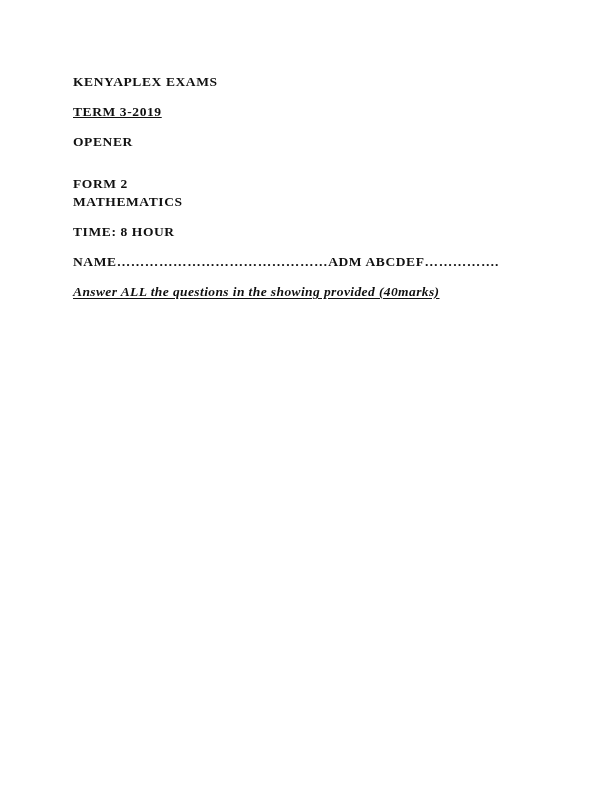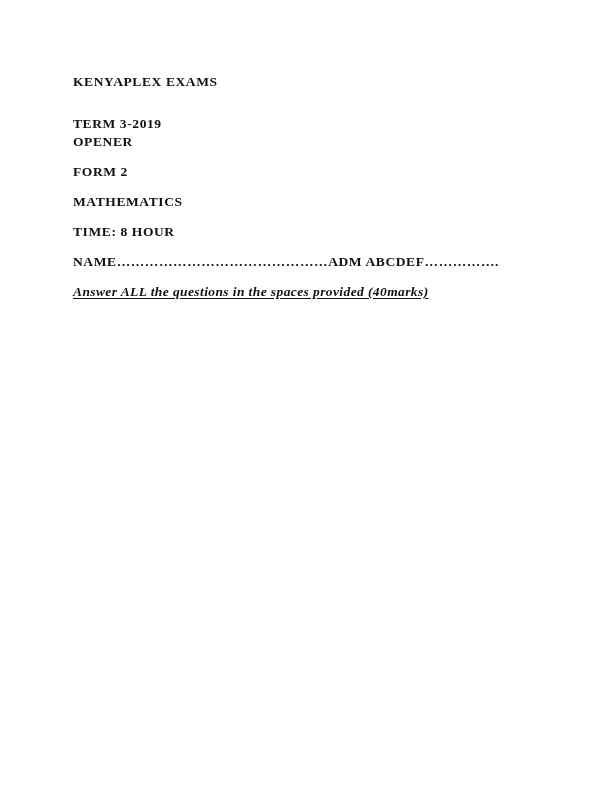--- a/index.html
+++ b/index.html
@@ -76,31 +76,31 @@
       left: 73px;
       width: 470px;
     }
   </style>
 </head>
 <body>
 
 <div class="page">
 
   <div class="hdr" style="top:74px;">KENYAPLEX EXAMS</div>
-  <div class="hdr" style="top:116px;">TERM 3-2019</div>
+  <div class="hdr" style="top:104px;text-decoration:underline;">TERM 3-2019</div>
   <div class="hdr" style="top:134px;">OPENER</div>
-  <div class="hdr" style="top:164px;">FORM 2</div>
+  <div class="hdr" style="top:176px;">FORM 2</div>
   <div class="hdr" style="top:194px;">MATHEMATICS</div>
   <div class="hdr" style="top:224px;">TIME: 8 HOUR</div>
 
   <div class="name-line">
     <span>NAME</span><span>………………………………………</span><span>ADM ABCDEF</span><span>…………….</span>
   </div>
 
-  <div class="instruction">Answer ALL the questions in the spaces provided (40marks)</div>
+  <div class="instruction">Answer ALL the questions in the showing provided (40marks)</div>
 
 
   <div class="answer-space" style="top:335px;height:145px;"></div>
 
 
   <div class="answer-space" style="top:545px;height:220px;"></div>
 
 </div>
 
 </body></html>

